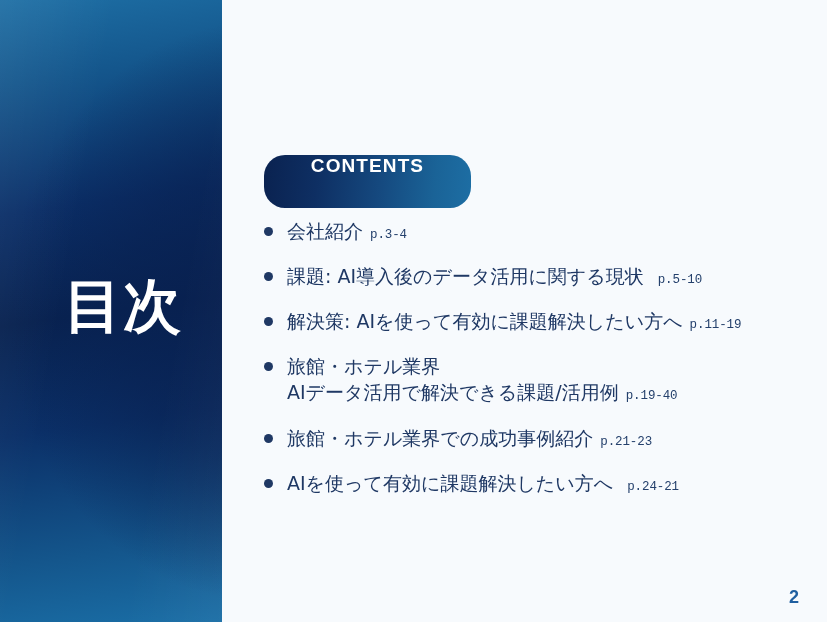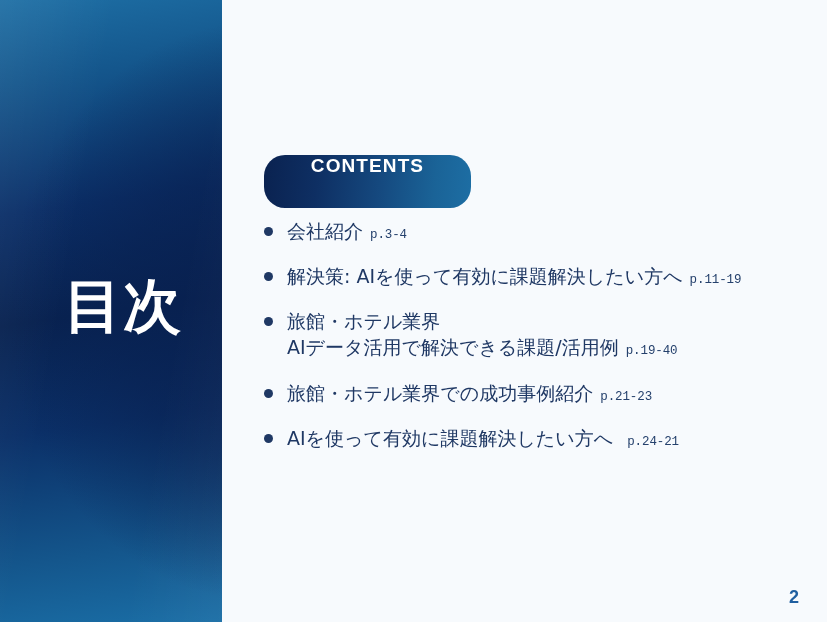--- a/index.html
+++ b/index.html
@@ -147,20 +147,26 @@
 
   <div class="toc">
 
     <div class="toc-item">
       <span class="toc-bullet"></span>
       <span class="toc-line">
         <span class="toc-label">会社紹介</span><span class="gap-wide"></span><span class="toc-pages">p.3-4</span>
       </span>
     </div>
 
+    <div class="toc-item">
+      <span class="toc-bullet"></span>
+      <span class="toc-line">
+        <span class="toc-label">課題: AI導入後のデータ活用に関する現状</span><span class="gap-wide"></span><span class="gap-wide"></span><span class="toc-pages">p.5-10</span>
+      </span>
+    </div>
 
     <div class="toc-item">
       <span class="toc-bullet"></span>
       <span class="toc-line">
         <span class="toc-label">解決策: AIを使って有効に課題解決したい方へ</span><span class="gap-wide"></span><span class="toc-pages">p.11-19</span>
       </span>
     </div>
 
     <div class="toc-item two-line">
       <span class="toc-bullet"></span>

